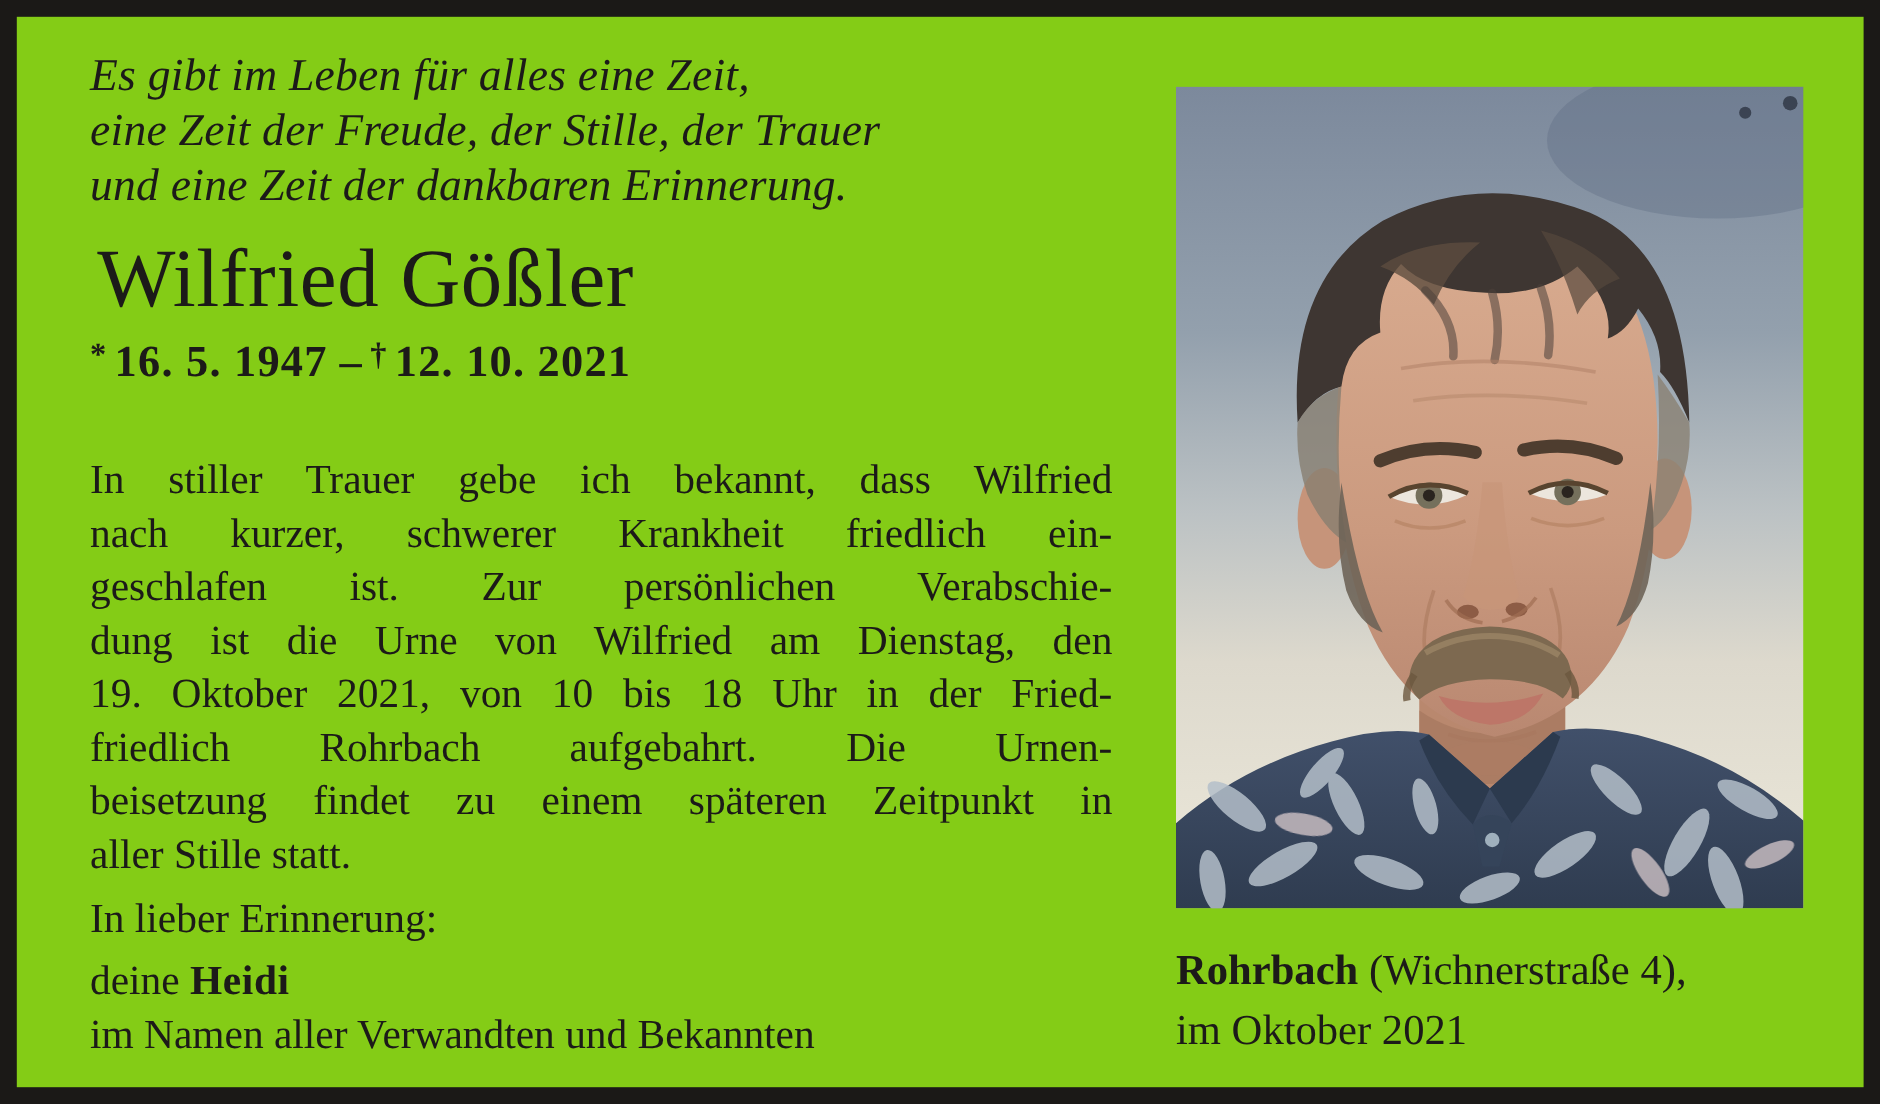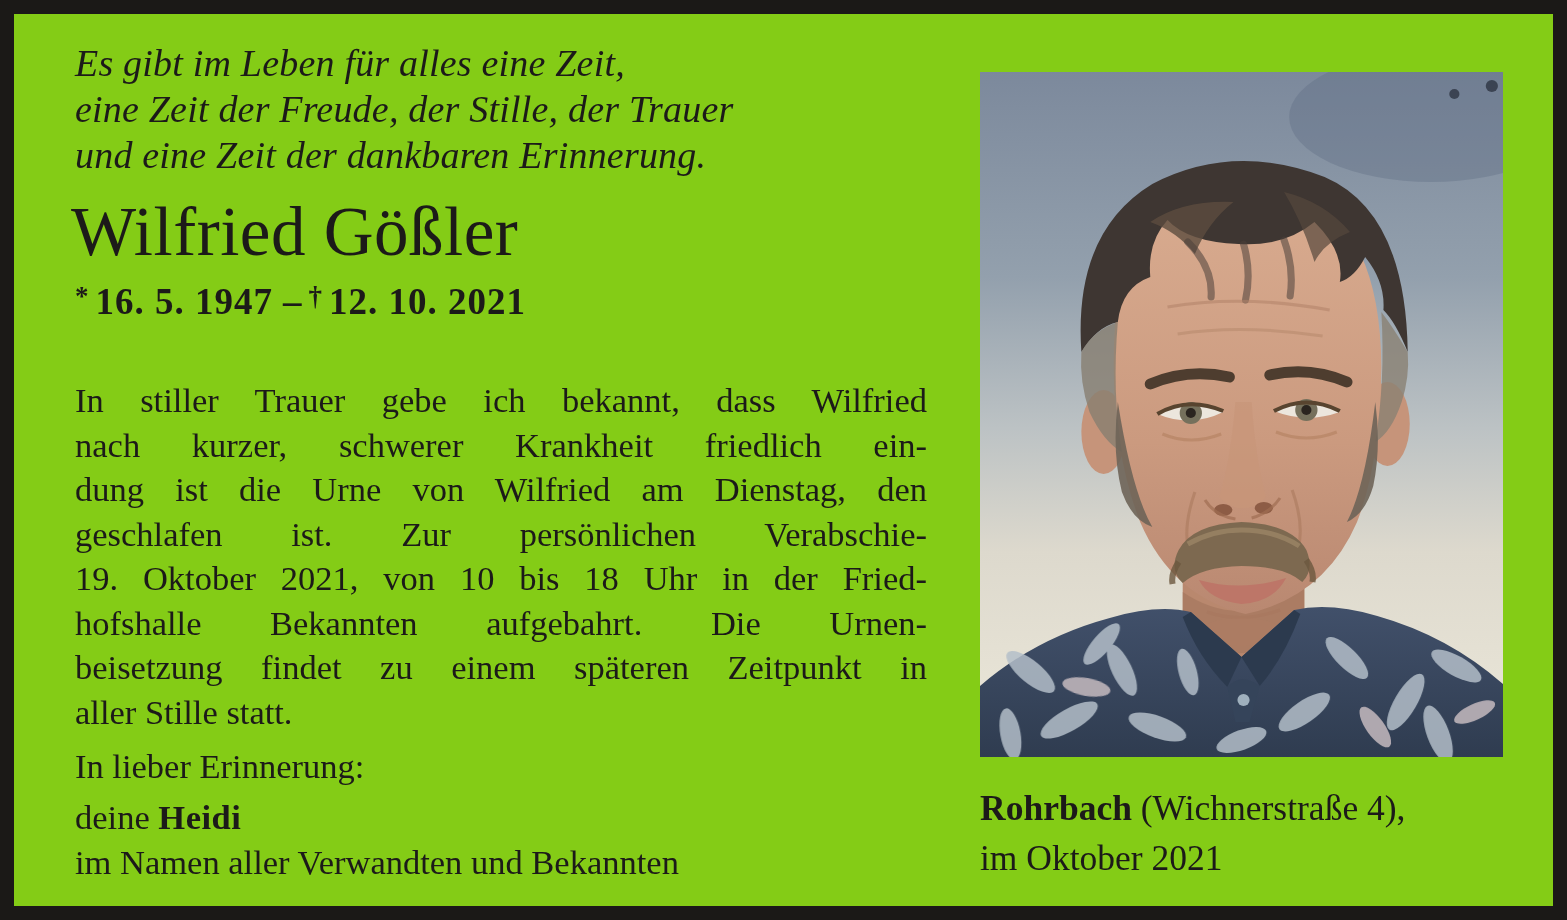--- a/index.html
+++ b/index.html
@@ -14,21 +14,21 @@
     overflow: hidden;
   }
   .quote {
     position: absolute; left: 61px; top: 26px;
     font-style: italic;
     font-size: 38px; line-height: 46px;
     letter-spacing: 0.2px;
     white-space: nowrap;
   }
   .name {
-    position: absolute; left: 57px; top: 184px;
+    position: absolute; left: 67px; top: 184px;
     font-size: 69px; line-height: 1;
     font-weight: normal; margin: 0;
     letter-spacing: 0.5px;
     white-space: nowrap;
   }
   .dates {
     position: absolute; left: 61px; top: 266px;
     font-size: 37px; font-weight: bold;
     letter-spacing: 1px;
     white-space: nowrap;
@@ -83,24 +83,24 @@
       <div class="qline last">und eine Zeit der dankbaren Erinnerung.</div>
     </div>
 
   <h1 class="name">Wilfried Gößler</h1>
 
   <div class="dates"><span class="sym">*</span><span>16. 5. 1947</span><span class="sep">–</span><span class="sym">†</span><span>12. 10. 2021</span></div>
 
   <div class="body-block">
       <div class="line">In stiller Trauer gebe ich bekannt, dass Wilfried</div>
       <div class="line">nach kurzer, schwerer Krankheit friedlich ein-</div>
+      <div class="line">geschlafen ist. Zur persönlichen Verabschie-</div>
       <div class="line">dung ist die Urne von Wilfried am Dienstag, den</div>
-      <div class="line">geschlafen ist. Zur persönlichen Verabschie-</div>
       <div class="line">19. Oktober 2021, von 10 bis 18 Uhr in der Fried-</div>
-      <div class="line">hofshalle Bekannten aufgebahrt. Die Urnen-</div>
+      <div class="line">friedlich Rohrbach aufgebahrt. Die Urnen-</div>
       <div class="line">beisetzung findet zu einem späteren Zeitpunkt in</div>
       <div class="line last">aller Stille statt.</div>
     </div>
 
   <div class="memory">In lieber Erinnerung:</div>
   <div class="signature"><span>deine </span><b>Heidi</b></div>
   <div class="signature-suffix">im Namen aller Verwandten und Bekannten</div>
 
   <div class="photo">
     <svg viewBox="0 0 516 685" preserveAspectRatio="none">

